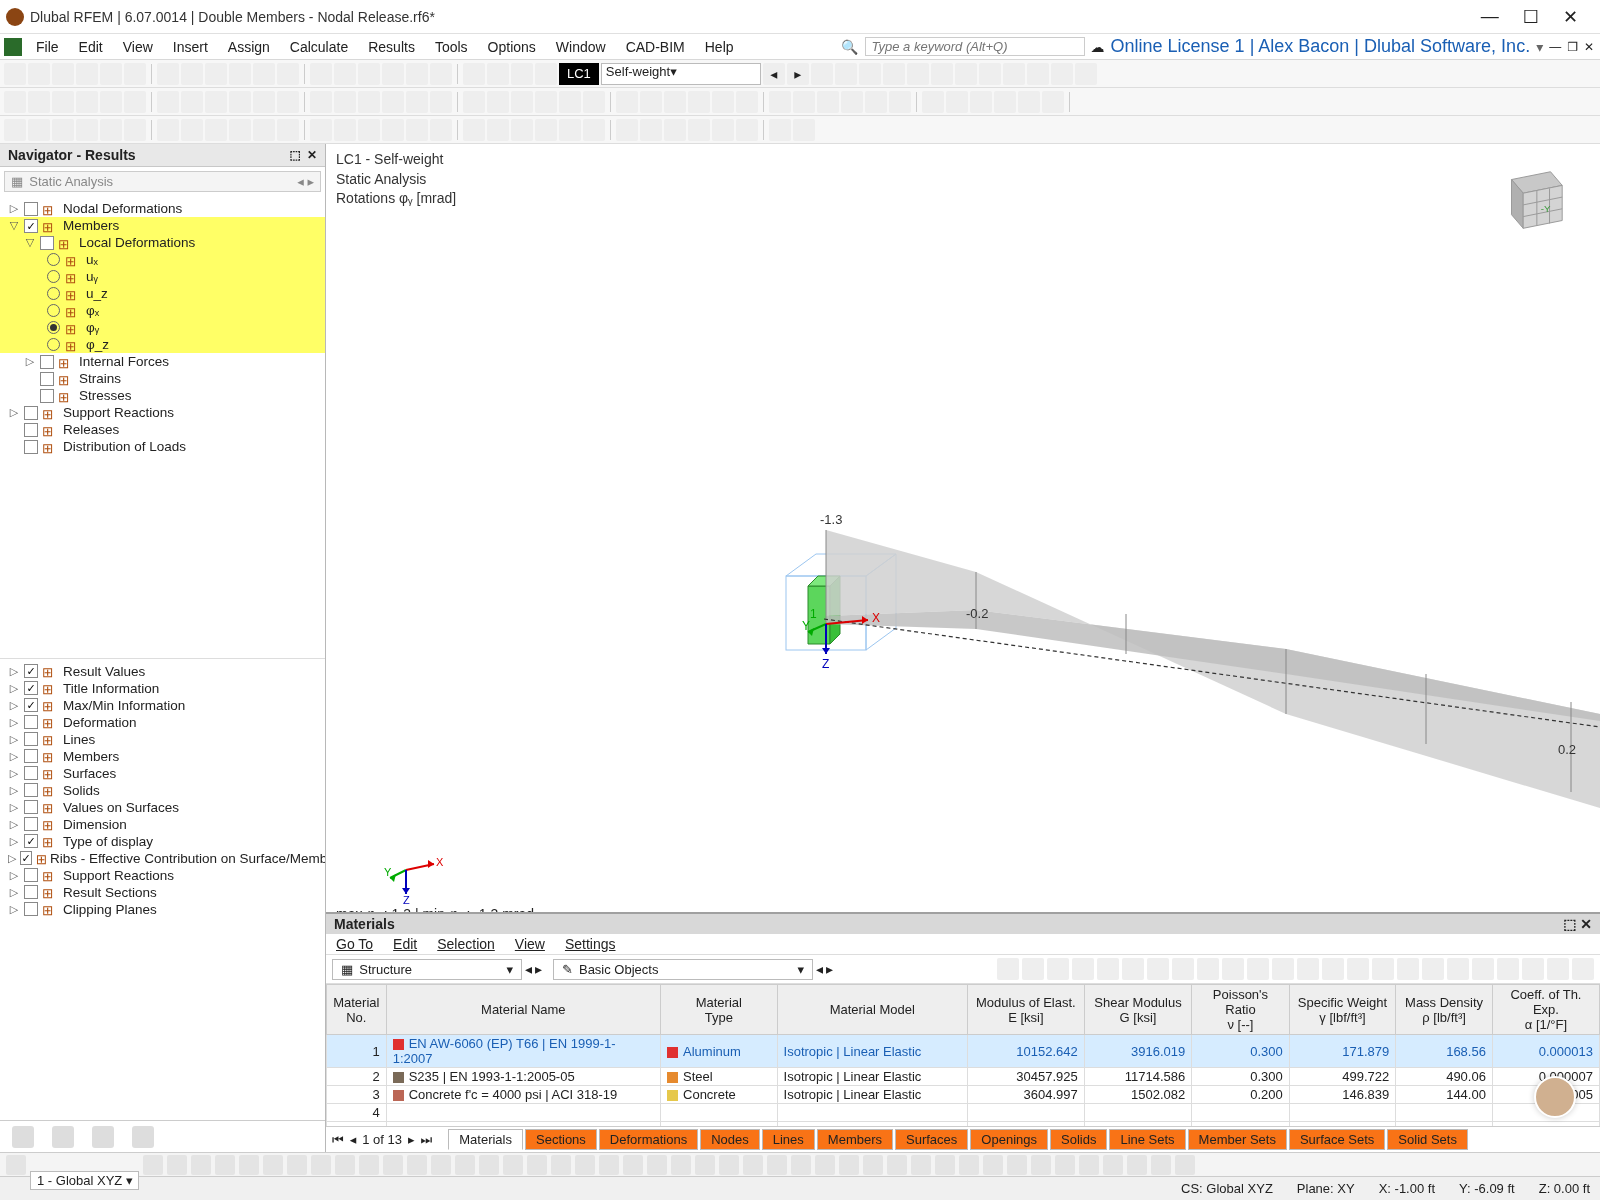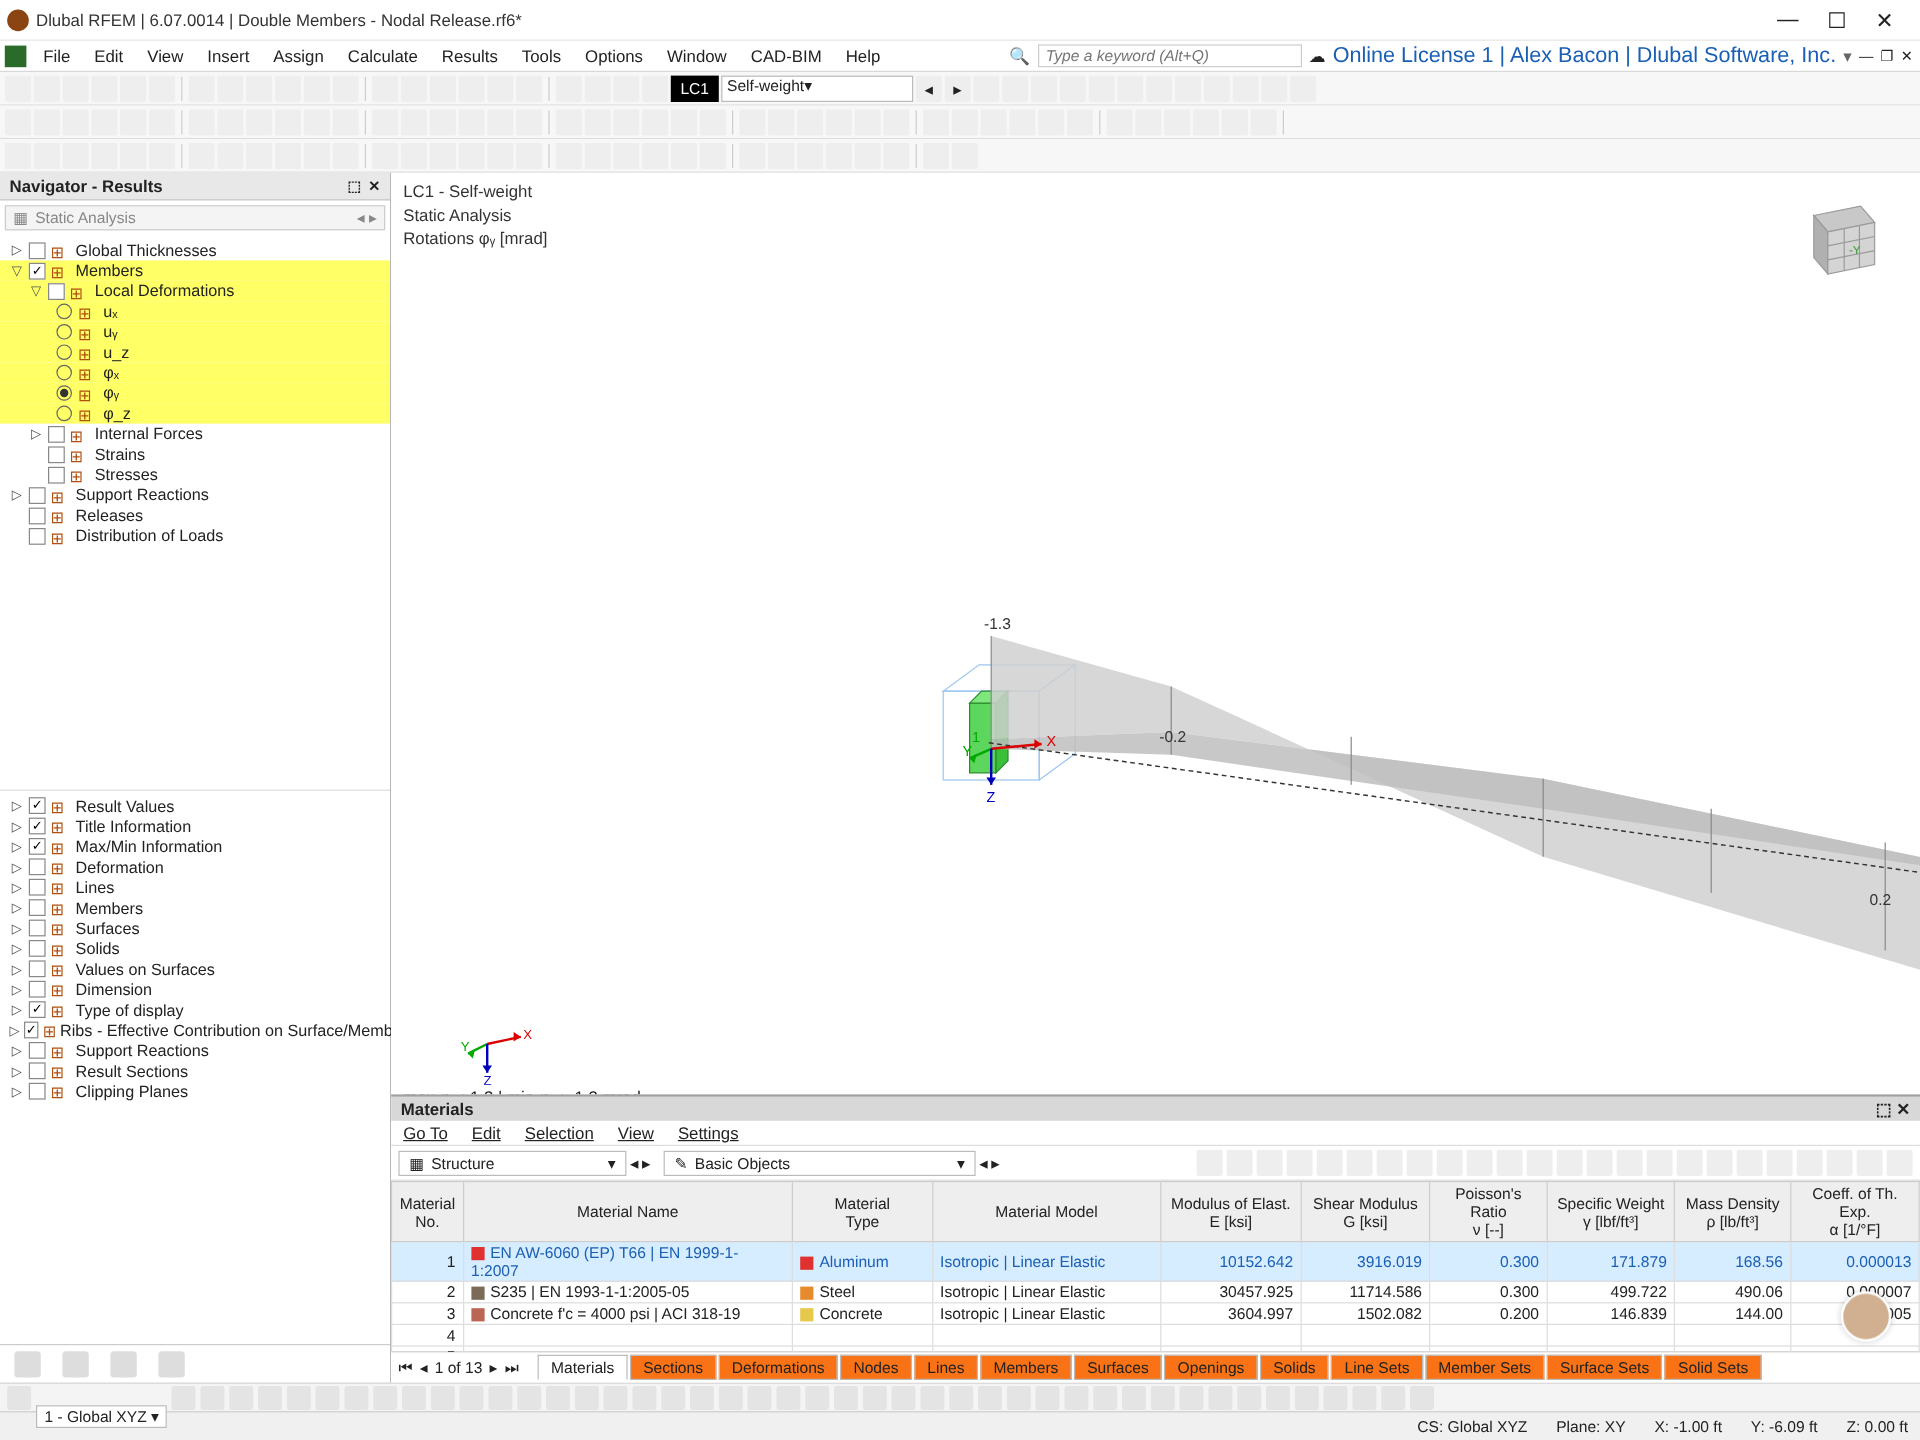--- a/index.html
+++ b/index.html
@@ -266,21 +266,21 @@
           <span>▦</span>
           <span>Static Analysis</span>
         </span>
       <span><span>◂</span> <span>▸</span></span>
     </div>
     <div class="tree" id="tree-top">
         <div class="node indent0">
           <span class="twisty">▷</span>
           <span class="cb"></span>
           <span class="ico" style="color: rgb(176, 80, 16);">⊞</span>
-          <span>Global Thicknesses</span>
+          <span>Nodal Deformations</span>
         </div>
         <div class="node indent0 hl">
           <span class="twisty">▽</span>
           <span class="cb checked"></span>
           <span class="ico" style="color: rgb(176, 80, 16);">⊞</span>
           <span>Members</span>
         </div>
         <div class="node indent1 hl">
           <span class="twisty">▽</span>
           <span class="cb"></span>

